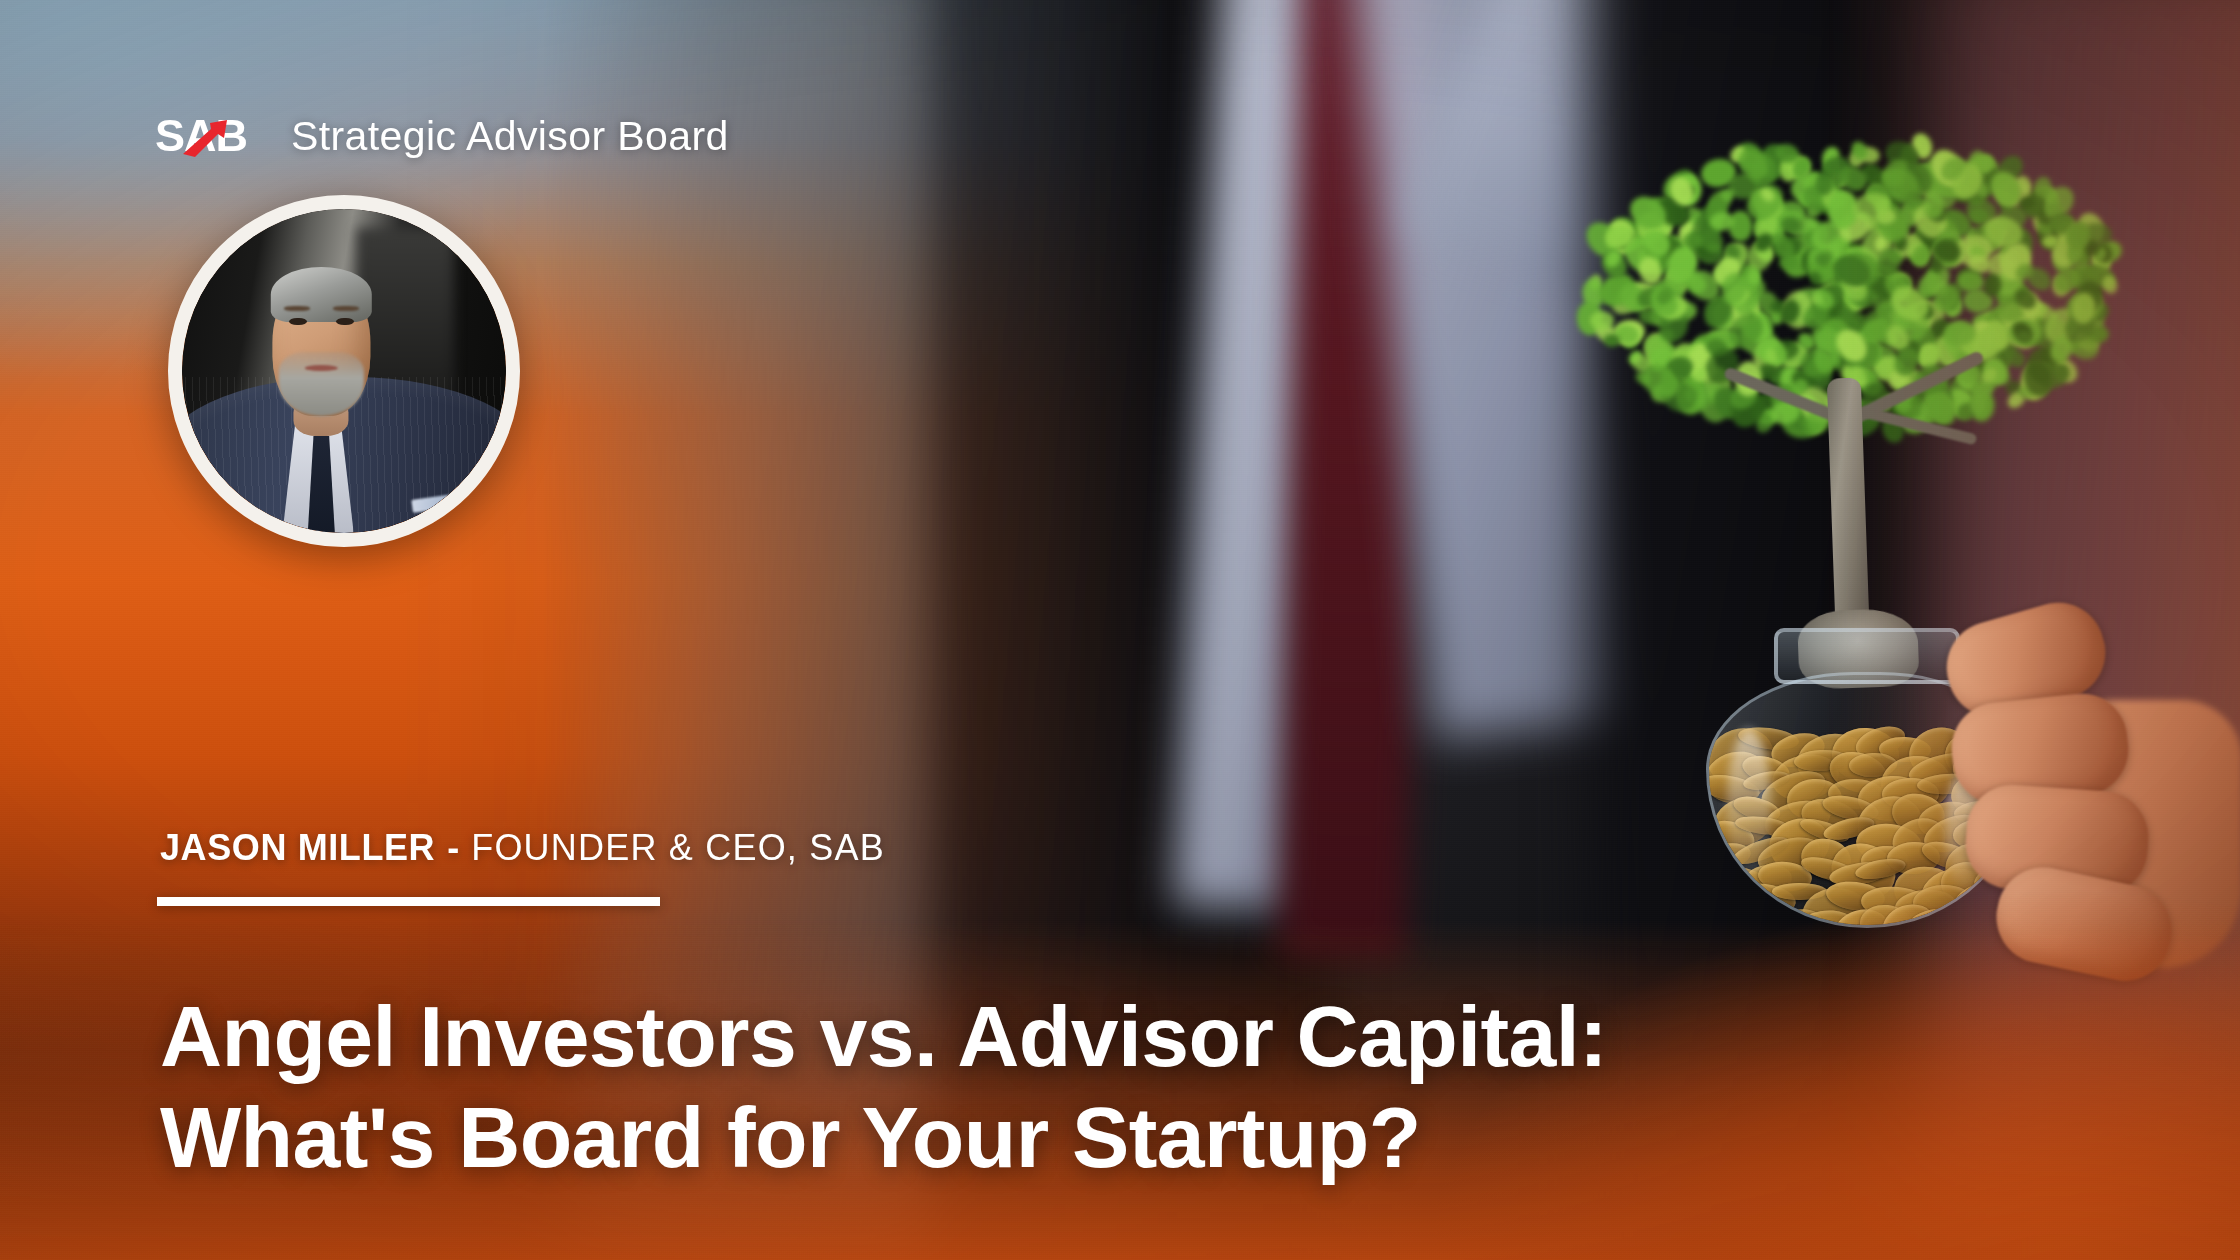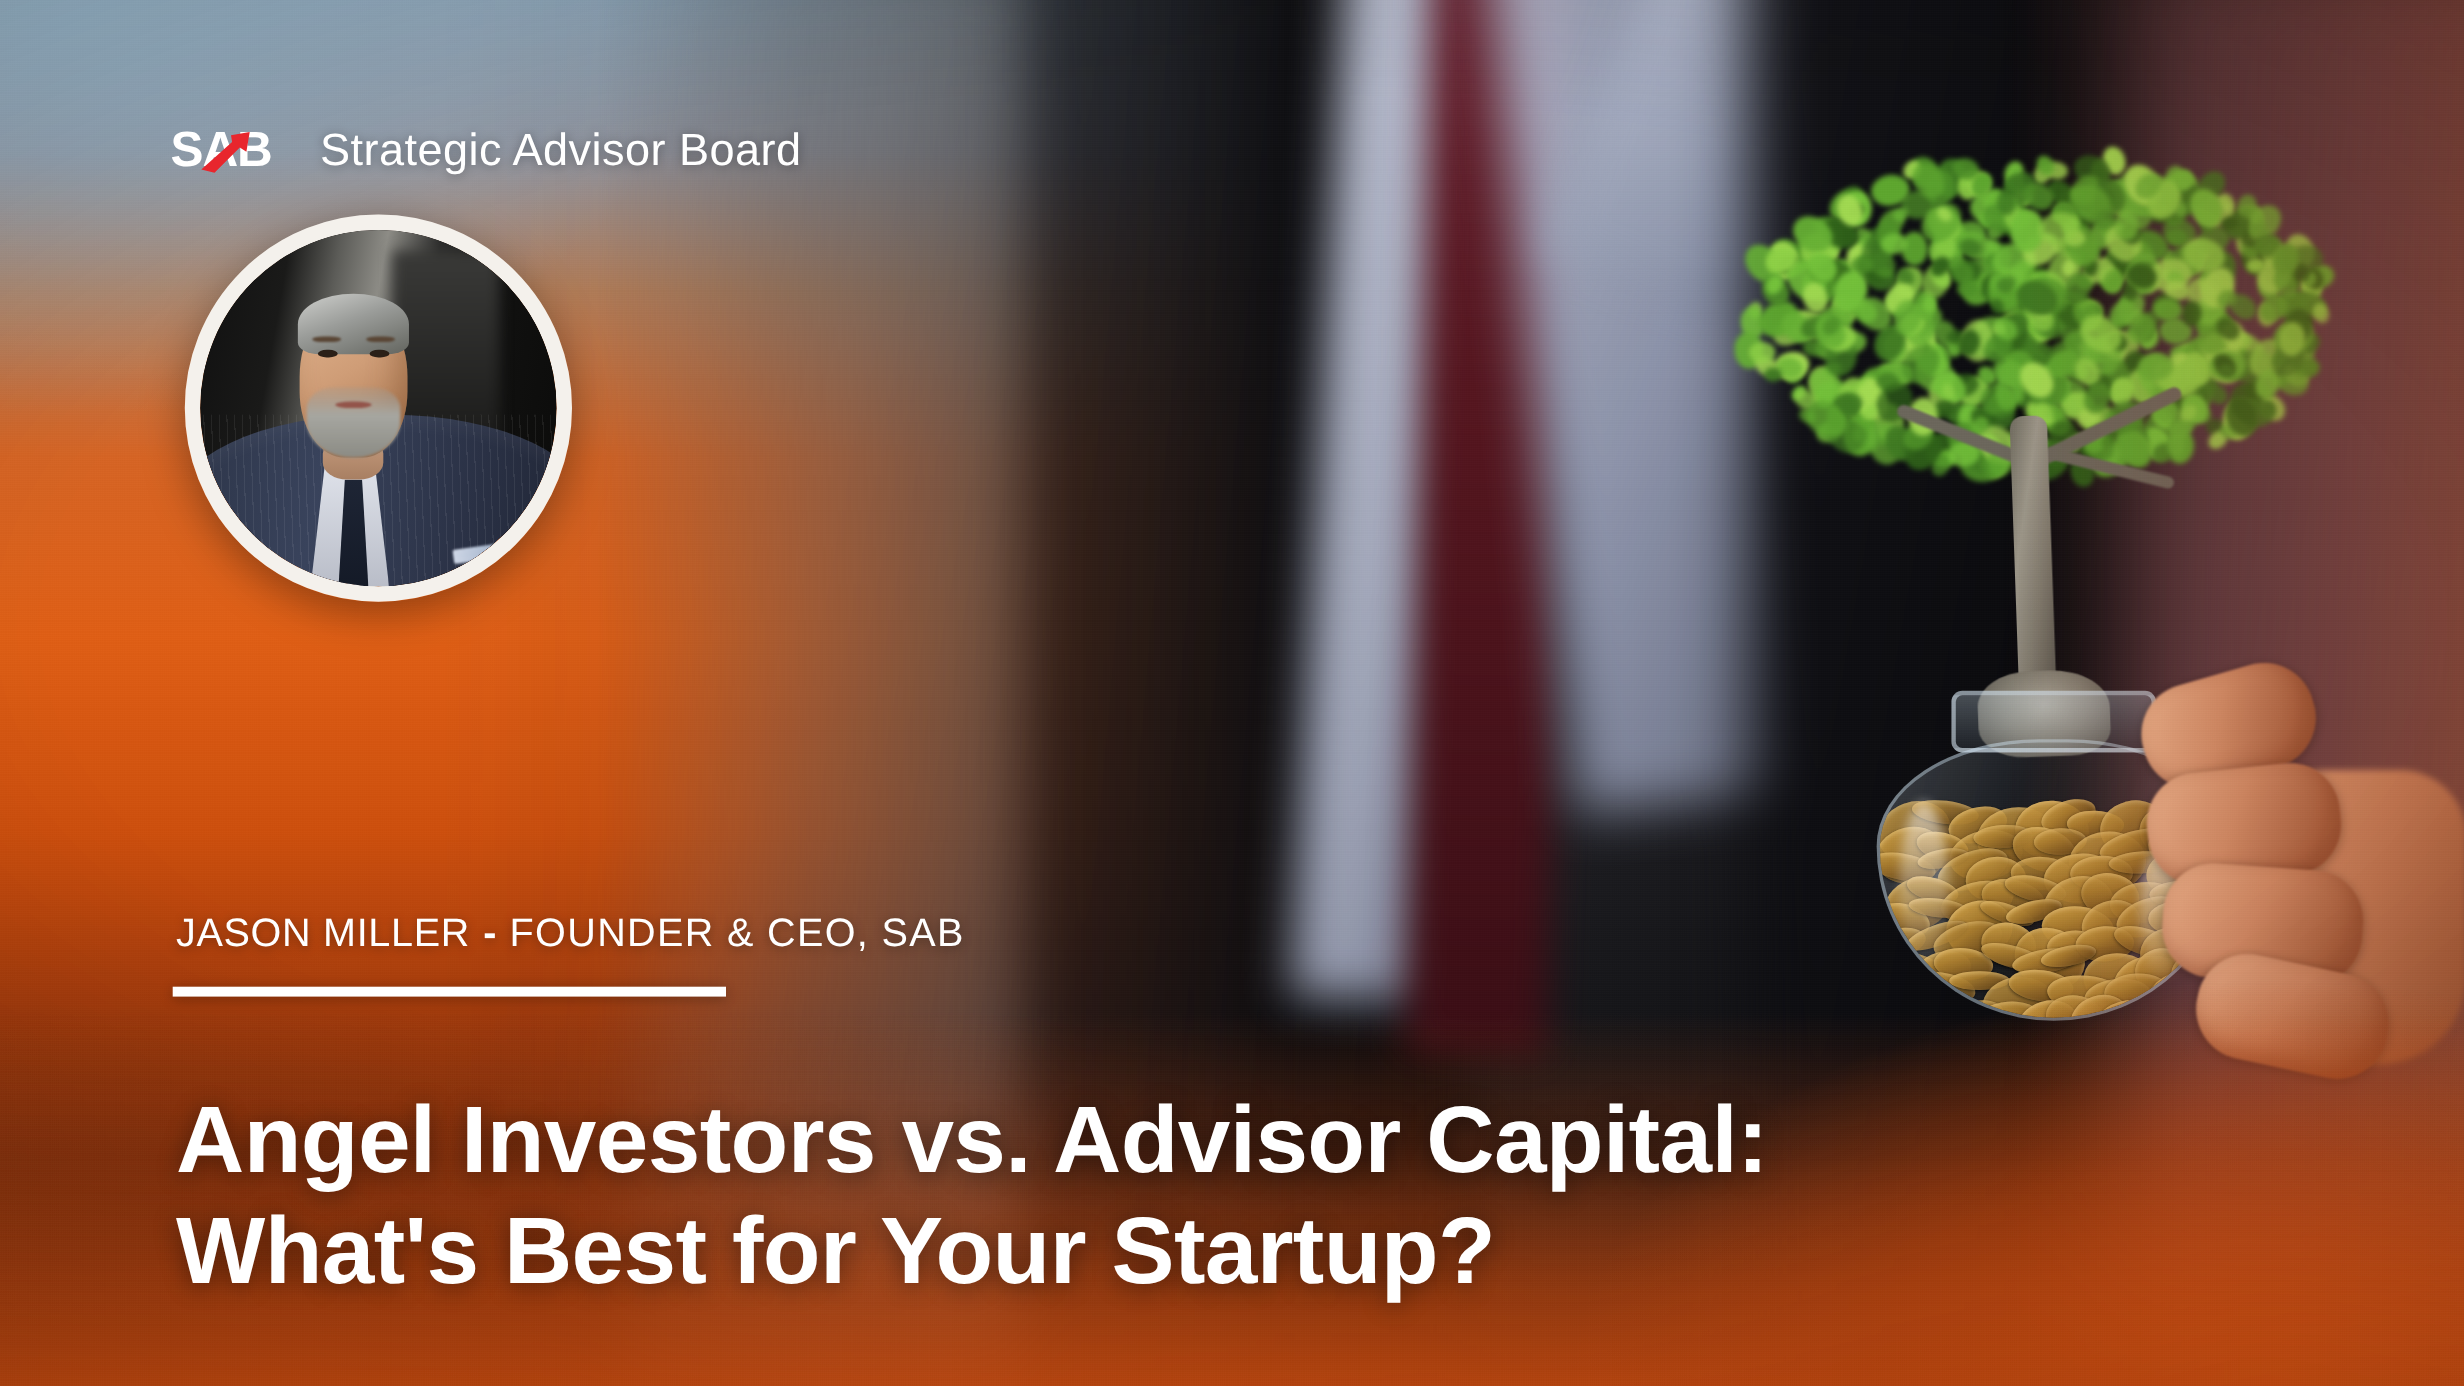--- a/index.html
+++ b/index.html
@@ -305,21 +305,21 @@
     transform:rotate(-8deg);border-radius:2px;filter:blur(.8px);
   }
 
   
   .byline{
     position:absolute;left:160px;top:830px;
     white-space:nowrap;
     font-size:36px;line-height:1;color:#ffffff;
     text-shadow:0 2px 10px rgba(0,0,0,.35);
   }
-  .byline .name{font-weight:400;letter-spacing:.6px;margin-top:30px;}
+  .byline .name{font-weight:700;letter-spacing:.6px;margin-top:30px;}
   .byline .dash{font-weight:700;}
   .byline .role{font-weight:400;letter-spacing:1.2px;}
 
   .divider{
     position:absolute;left:157px;top:897px;width:503px;height:9px;
     background:#ffffff;
     box-shadow:0 2px 12px rgba(0,0,0,.30);
   }
 
   
@@ -1081,17 +1081,17 @@
     </div>
 
     <div class="byline">
       <span class="name" style="margin-right: 12px;">JASON MILLER</span><span class="dash" style="margin-right: 12px;">-</span><span class="role" style="margin-left: 0px;">FOUNDER &amp; CEO, SAB</span>
     </div>
 
     <div class="divider"></div>
 
     <h1 class="headline">
       <span class="ln">Angel Investors vs. Advisor Capital:</span>
-      <span class="ln">What's Best for Your Startup?</span>
+      <span class="ln">What's Board for Your Startup?</span>
     </h1>
 
   </div>
 </div>
 
 </body></html>

